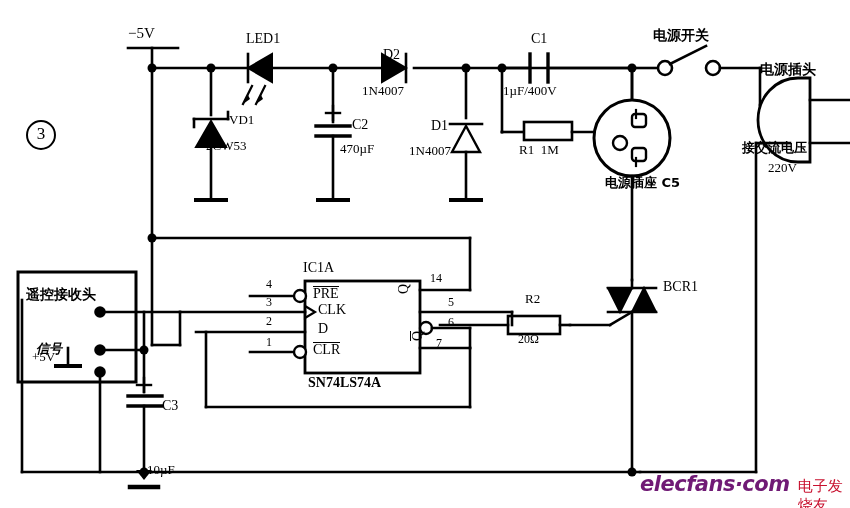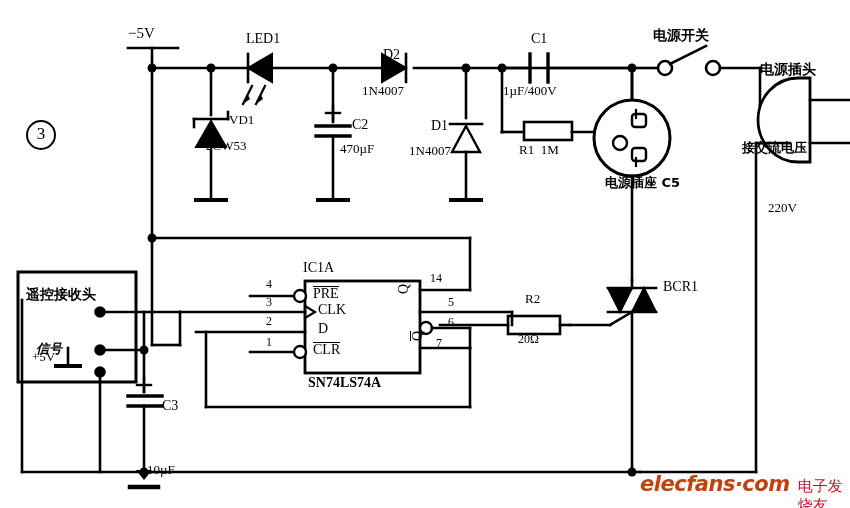--- a/index.html
+++ b/index.html
@@ -277,21 +277,21 @@
 
   <div class="lbl f14" style="left:663px; top:280px;">BCR1</div>
 
   <div class="lbl f14" style="left:162px; top:399px;">C3</div>
   <div class="lbl f13" style="left:147px; top:419px;margin-top:44px;">10µF</div>
 
   <div class="lbl cn f14" style="left:653px; top:28px;">电源开关</div>
   <div class="lbl cn f14" style="left:760px; top:62px;">电源插头</div>
   <div class="lbl cn f13" style="left:605px; top:176px;">电源插座 C5</div>
   <div class="lbl cn f13" style="left:742px; top:141px;">接交流电压</div>
-  <div class="lbl f13" style="left:768px; top:161px;margin-top:40px;">220V</div>
+  <div class="lbl f13" style="left:768px; top:161px;">220V</div>
 
   <div class="lbl cn f14" style="left:26px; top:287px;">遥控接收头</div>
   <div class="lbl f13" style="left:32px; top:318px;margin-top:32px;">+5V</div>
   <div class="lbl cn f13" style="left:36px; top:342px;font-style:italic;">信号</div>
 
   <div class="lbl f14" style="left:303px; top:261px;">IC1A</div>
   <div class="lbl f14" style="left:308px; top:376px;font-weight:bold;">SN74LS74A</div>
 
   <div class="lbl f12" style="left:266px; top:278px;">4</div>
   <div class="lbl f12" style="left:266px; top:296px;">3</div>
@@ -305,17 +305,17 @@
 
   <div class="lbl f12" style="left:430px; top:272px;">14</div>
   <div class="lbl f12" style="left:448px; top:296px;">5</div>
   <div class="lbl f12" style="left:448px; top:316px;">6</div>
   <div class="lbl f12" style="left:436px; top:337px;">7</div>
 
   <div class="lbl f14" style="left:397px; top:294px; transform:rotate(-90deg); transform-origin:left top;">Q</div>
   <div class="lbl f14" style="left:410px; top:341px; transform:rotate(-90deg); transform-origin:left top; border-top:1.6px solid #000;">Q</div>
 
   <div class="wm" style="left:640px; top:472px;">
-    <span class="wm-en" style="color: #c2410c;">elecfans·com</span>
+    <span class="wm-en" style="color: #701a75;">elecfans·com</span>
     <span class="wm-cn" style="color: rgb(200, 16, 46);">电子发烧友</span>
   </div>
 
 </div>
 
 </body></html>

